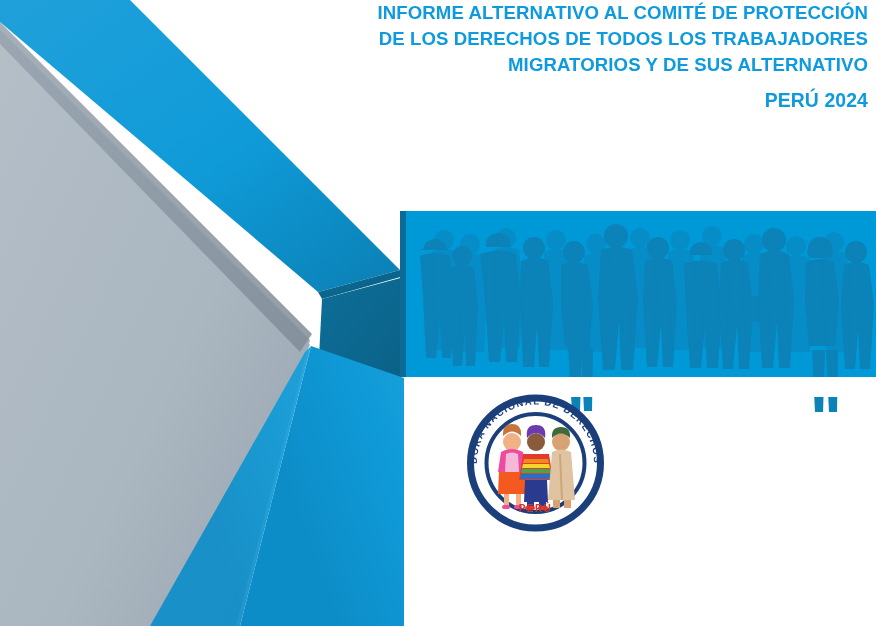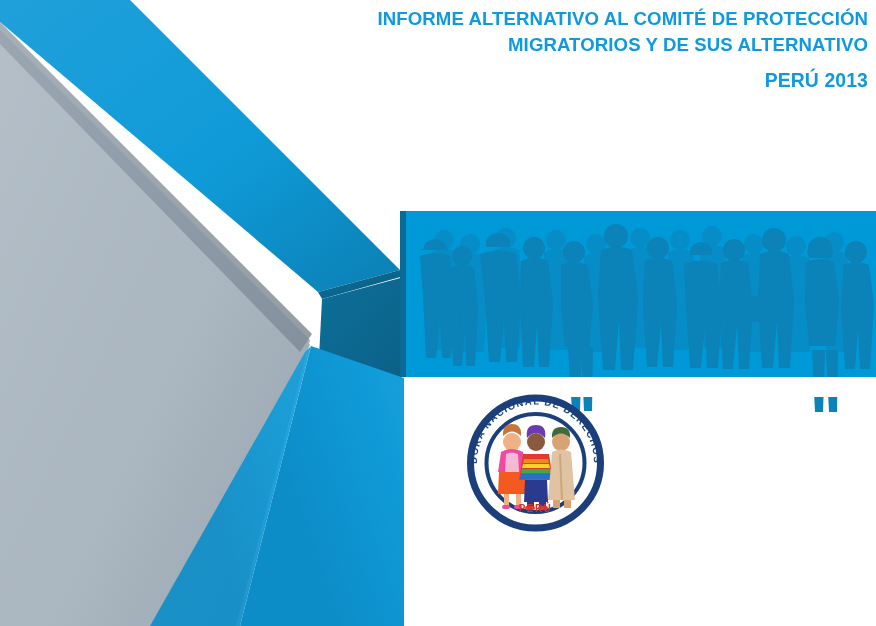--- a/index.html
+++ b/index.html
@@ -8,21 +8,20 @@
     position:relative;width:876px;height:626px;overflow:hidden;background:#ffffff;
   }
 
   
   .bg{position:absolute;inset:0;}
   .bg svg{display:block;width:876px;height:626px;}
 
   
   #title-block{
     position:absolute;top:0px;left:330px;width:538px;text-align:right;
-    padding-top:6px;
   }
   #title-block .tline{
     display:block;color:#0e9ade;font-weight:bold;font-size:18.6px;
     letter-spacing:.1px;line-height:26px;white-space:nowrap;
   }
   #title-block .tline.year{margin-top:9px;font-size:19.4px;}
 
   
   #cnddhh{position:absolute;left:463px;top:394px;width:145px;height:138px;}
   #cnddhh svg{display:block;}
@@ -162,22 +161,23 @@
             <path d="M458,256 q13,-6 25,0 l4,40 -3,56 -22,0 -3,-56 z"></path>
         </g>
       </g>
 
       <rect x="404" y="377" width="472" height="20" fill="#ffffff"></rect>
     </svg>
   </div>
 
   <div id="title-block">
     <span class="tline">INFORME ALTERNATIVO AL COMITÉ DE PROTECCIÓN</span>
+    <span class="tline">DE LOS DERECHOS DE TODOS LOS TRABAJADORES</span>
     <span class="tline">MIGRATORIOS Y DE SUS ALTERNATIVO</span>
-    <span class="tline year">PERÚ 2013</span>
+    <span class="tline year">PERÚ 2024</span>
   </div>
 
   <div id="cnddhh">
     <svg viewBox="0 0 145 138" xmlns="http://www.w3.org/2000/svg">
       <defs>
         <path id="ringPath" d="M72.5,130 a57,57 0 1 1 0.1,0"></path>
         <path id="ringPathTop" d="M14,69 a58.5,58.5 0 0 1 117,0"></path>
         <path id="ringPathBot" d="M18,69 a54.5,54.5 0 0 0 109,0"></path>
       </defs>
       <circle cx="72.5" cy="69" r="66" fill="#ffffff"></circle>

